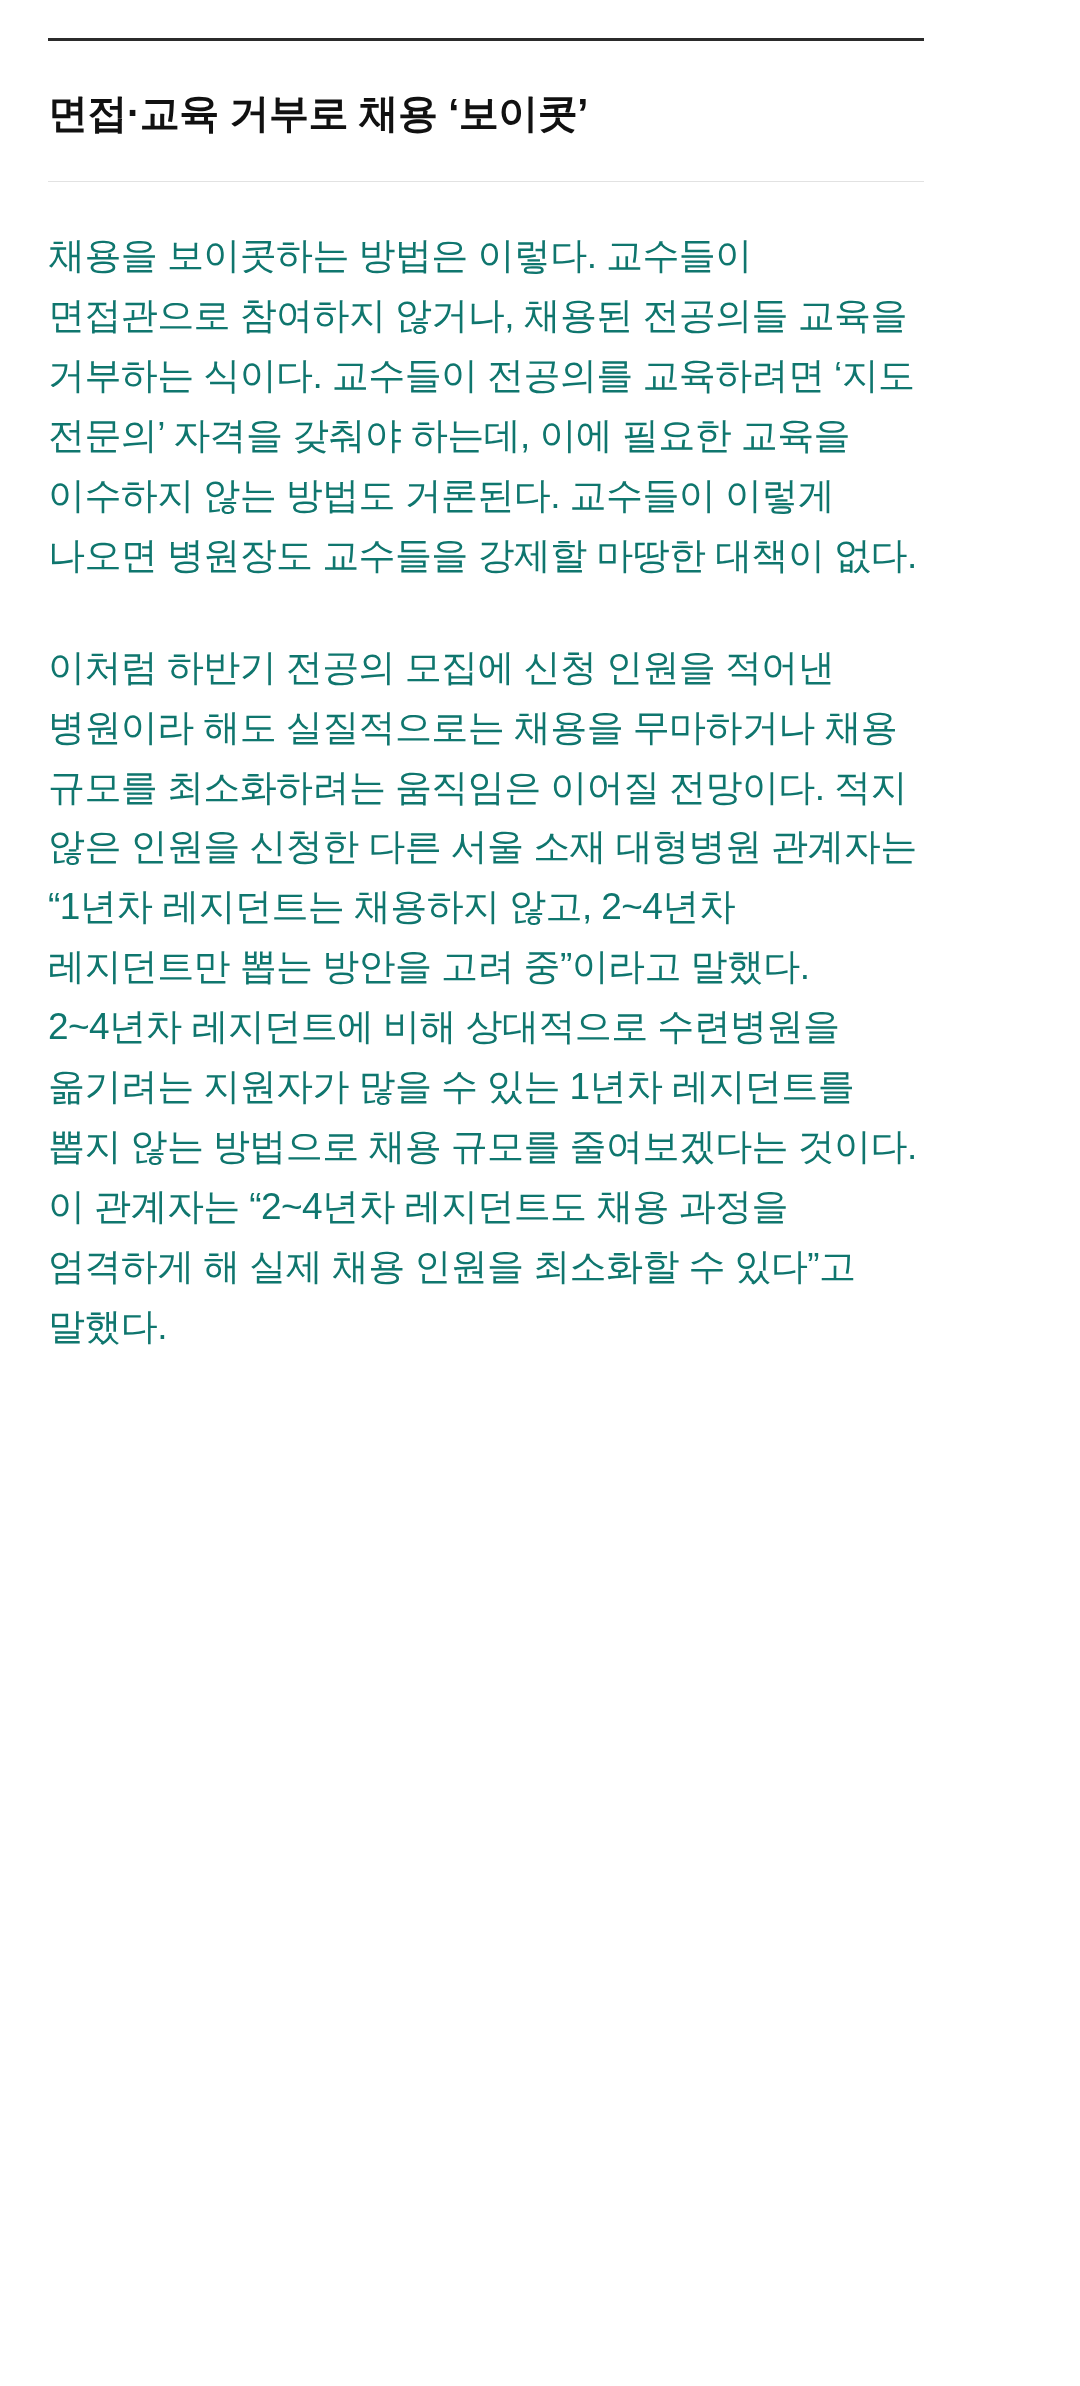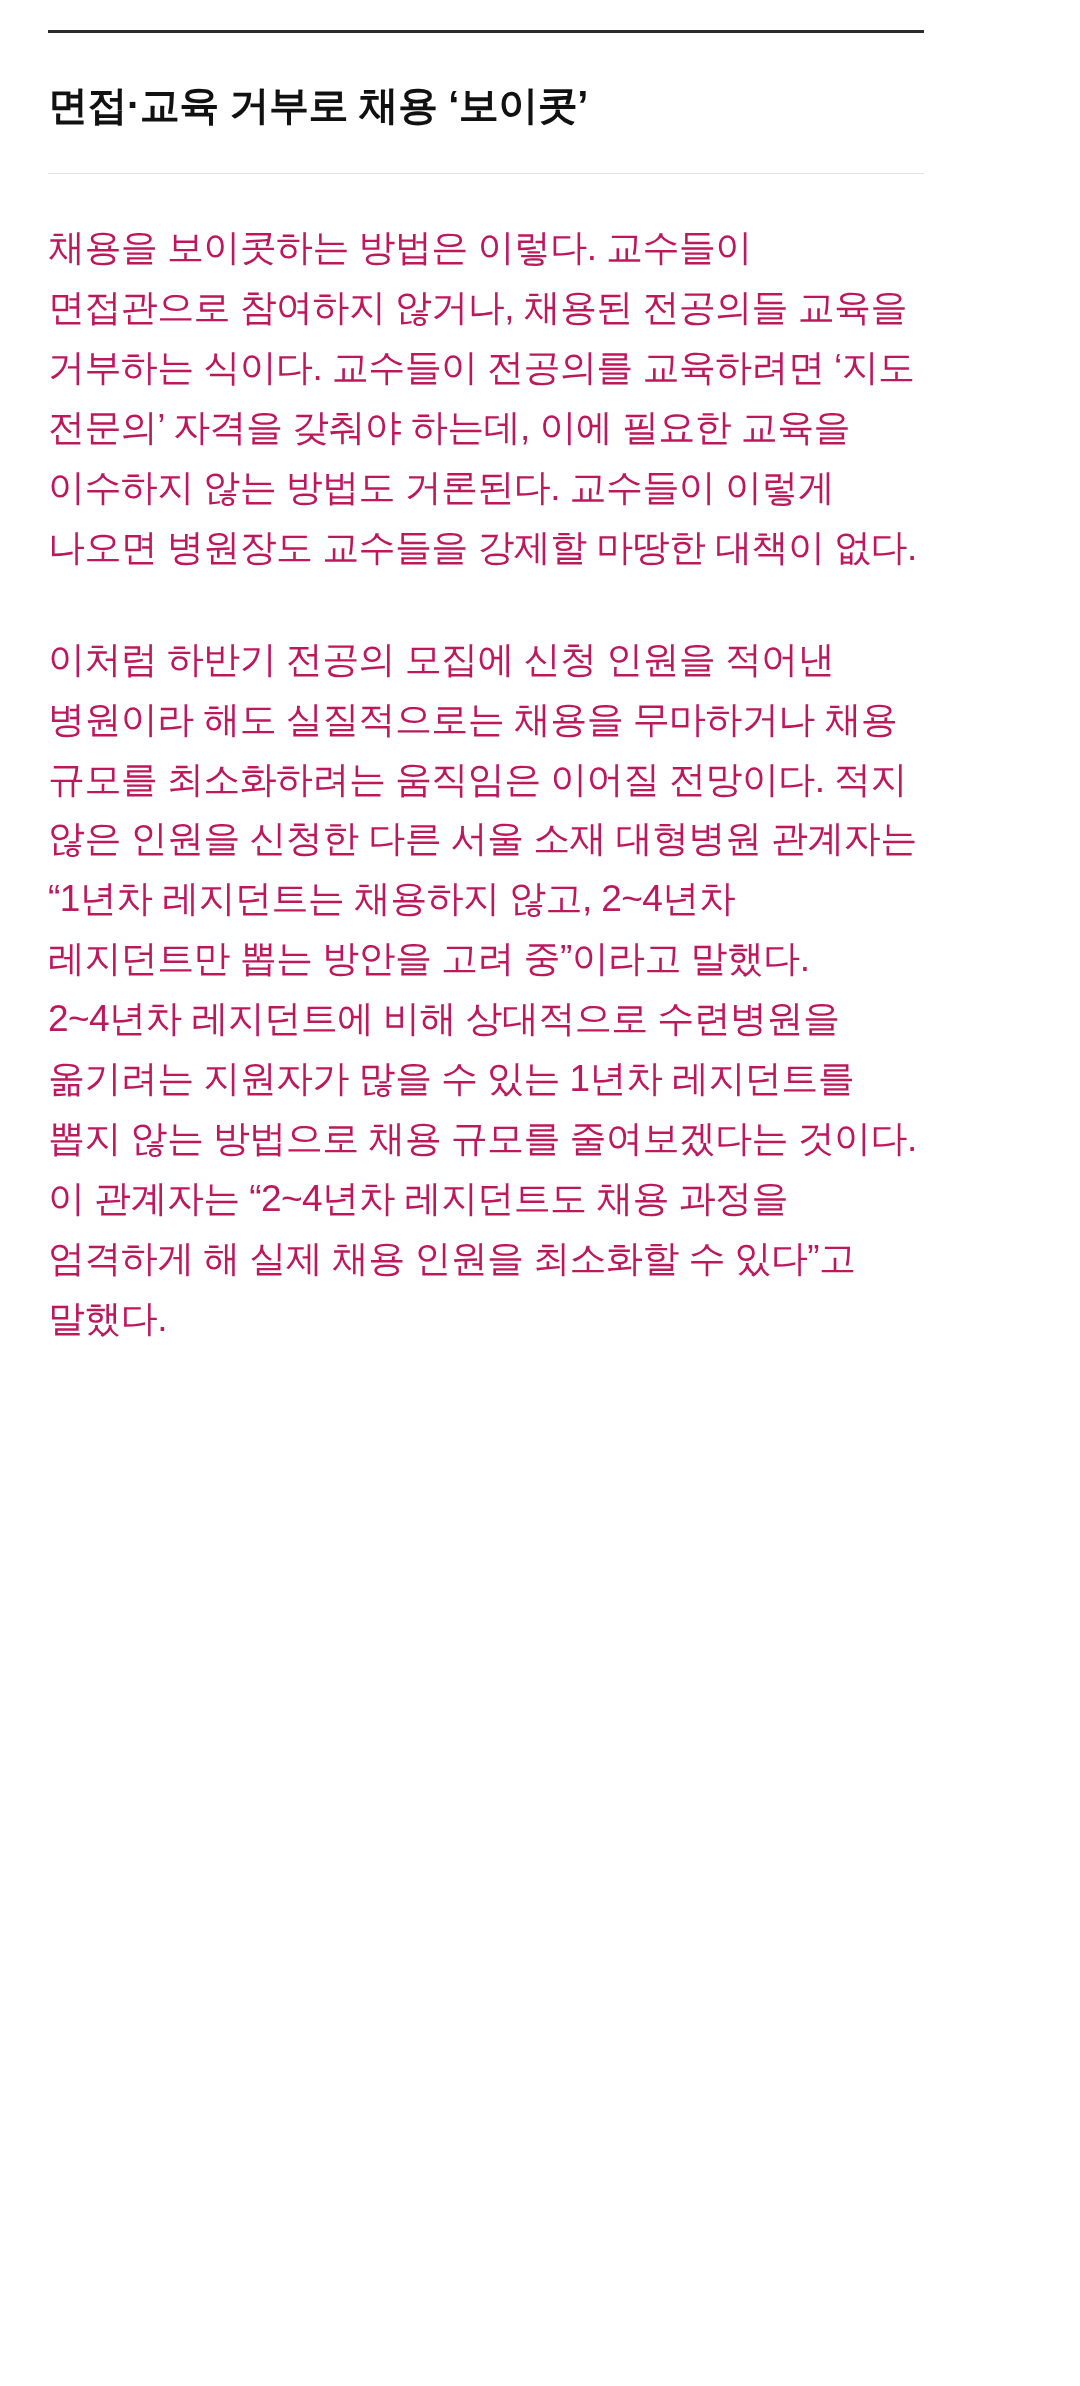--- a/index.html
+++ b/index.html
@@ -10,21 +10,21 @@
   body {
     width: 1080px;
     min-height: 2386px;
     font-family: "Liberation Sans", "DejaVu Sans", sans-serif;
     color: #1a1a1a;
     -webkit-font-smoothing: antialiased;
   }
   .page {
     width: 972px;
     box-sizing: border-box;
-    padding: 0 48px;
+    padding: 8px 48px;
   }
   .top-rule {
     border-top: 3px solid #2b2b2b;
     margin: 30px 0 0 0;
     height: 0;
   }
   .section-heading {
     font-size: 40px;
     font-weight: bold;
     letter-spacing: -0.5px;
@@ -33,21 +33,21 @@
     line-height: 1.3;
   }
   .divider {
     border-top: 1px solid #e2e2e2;
     height: 0;
     margin: 0 0 44px 0;
   }
   .body-text p {
     font-size: 37px;
     line-height: 1.62;
-    color: #be185d;
+    color: #0f766e;
     margin: 0 0 52px 0;
     letter-spacing: -0.6px;
     word-break: keep-all;
     text-align: left;
   }
   .body-text p:last-child {
     margin-bottom: 0;
   }
 </style>
 </head>

